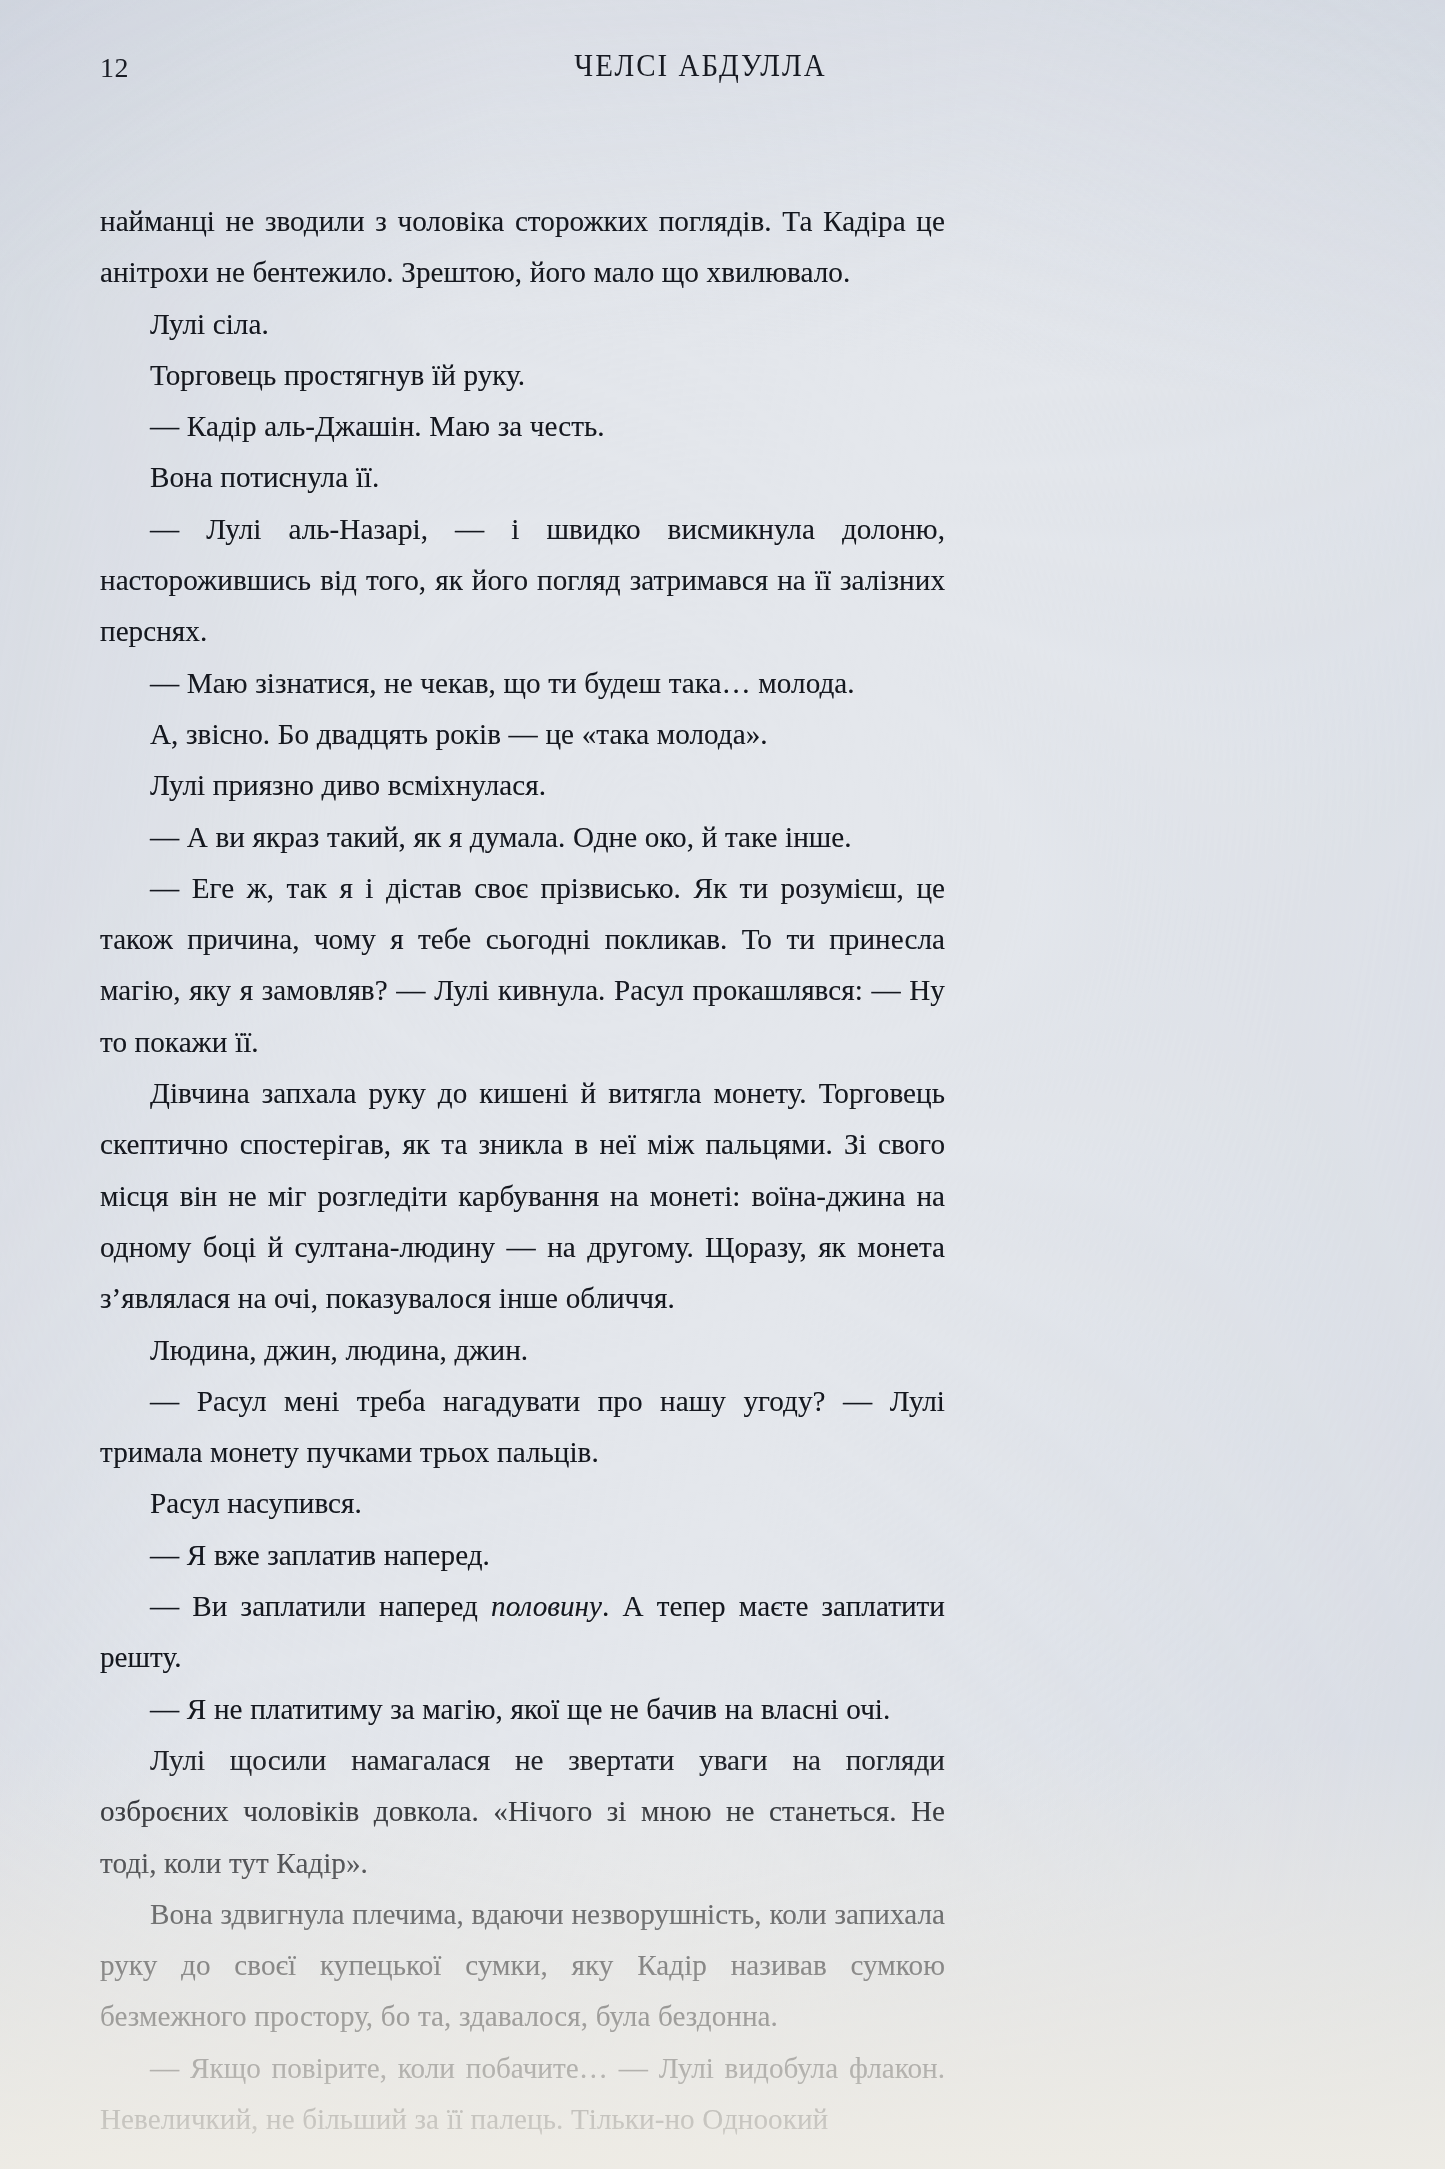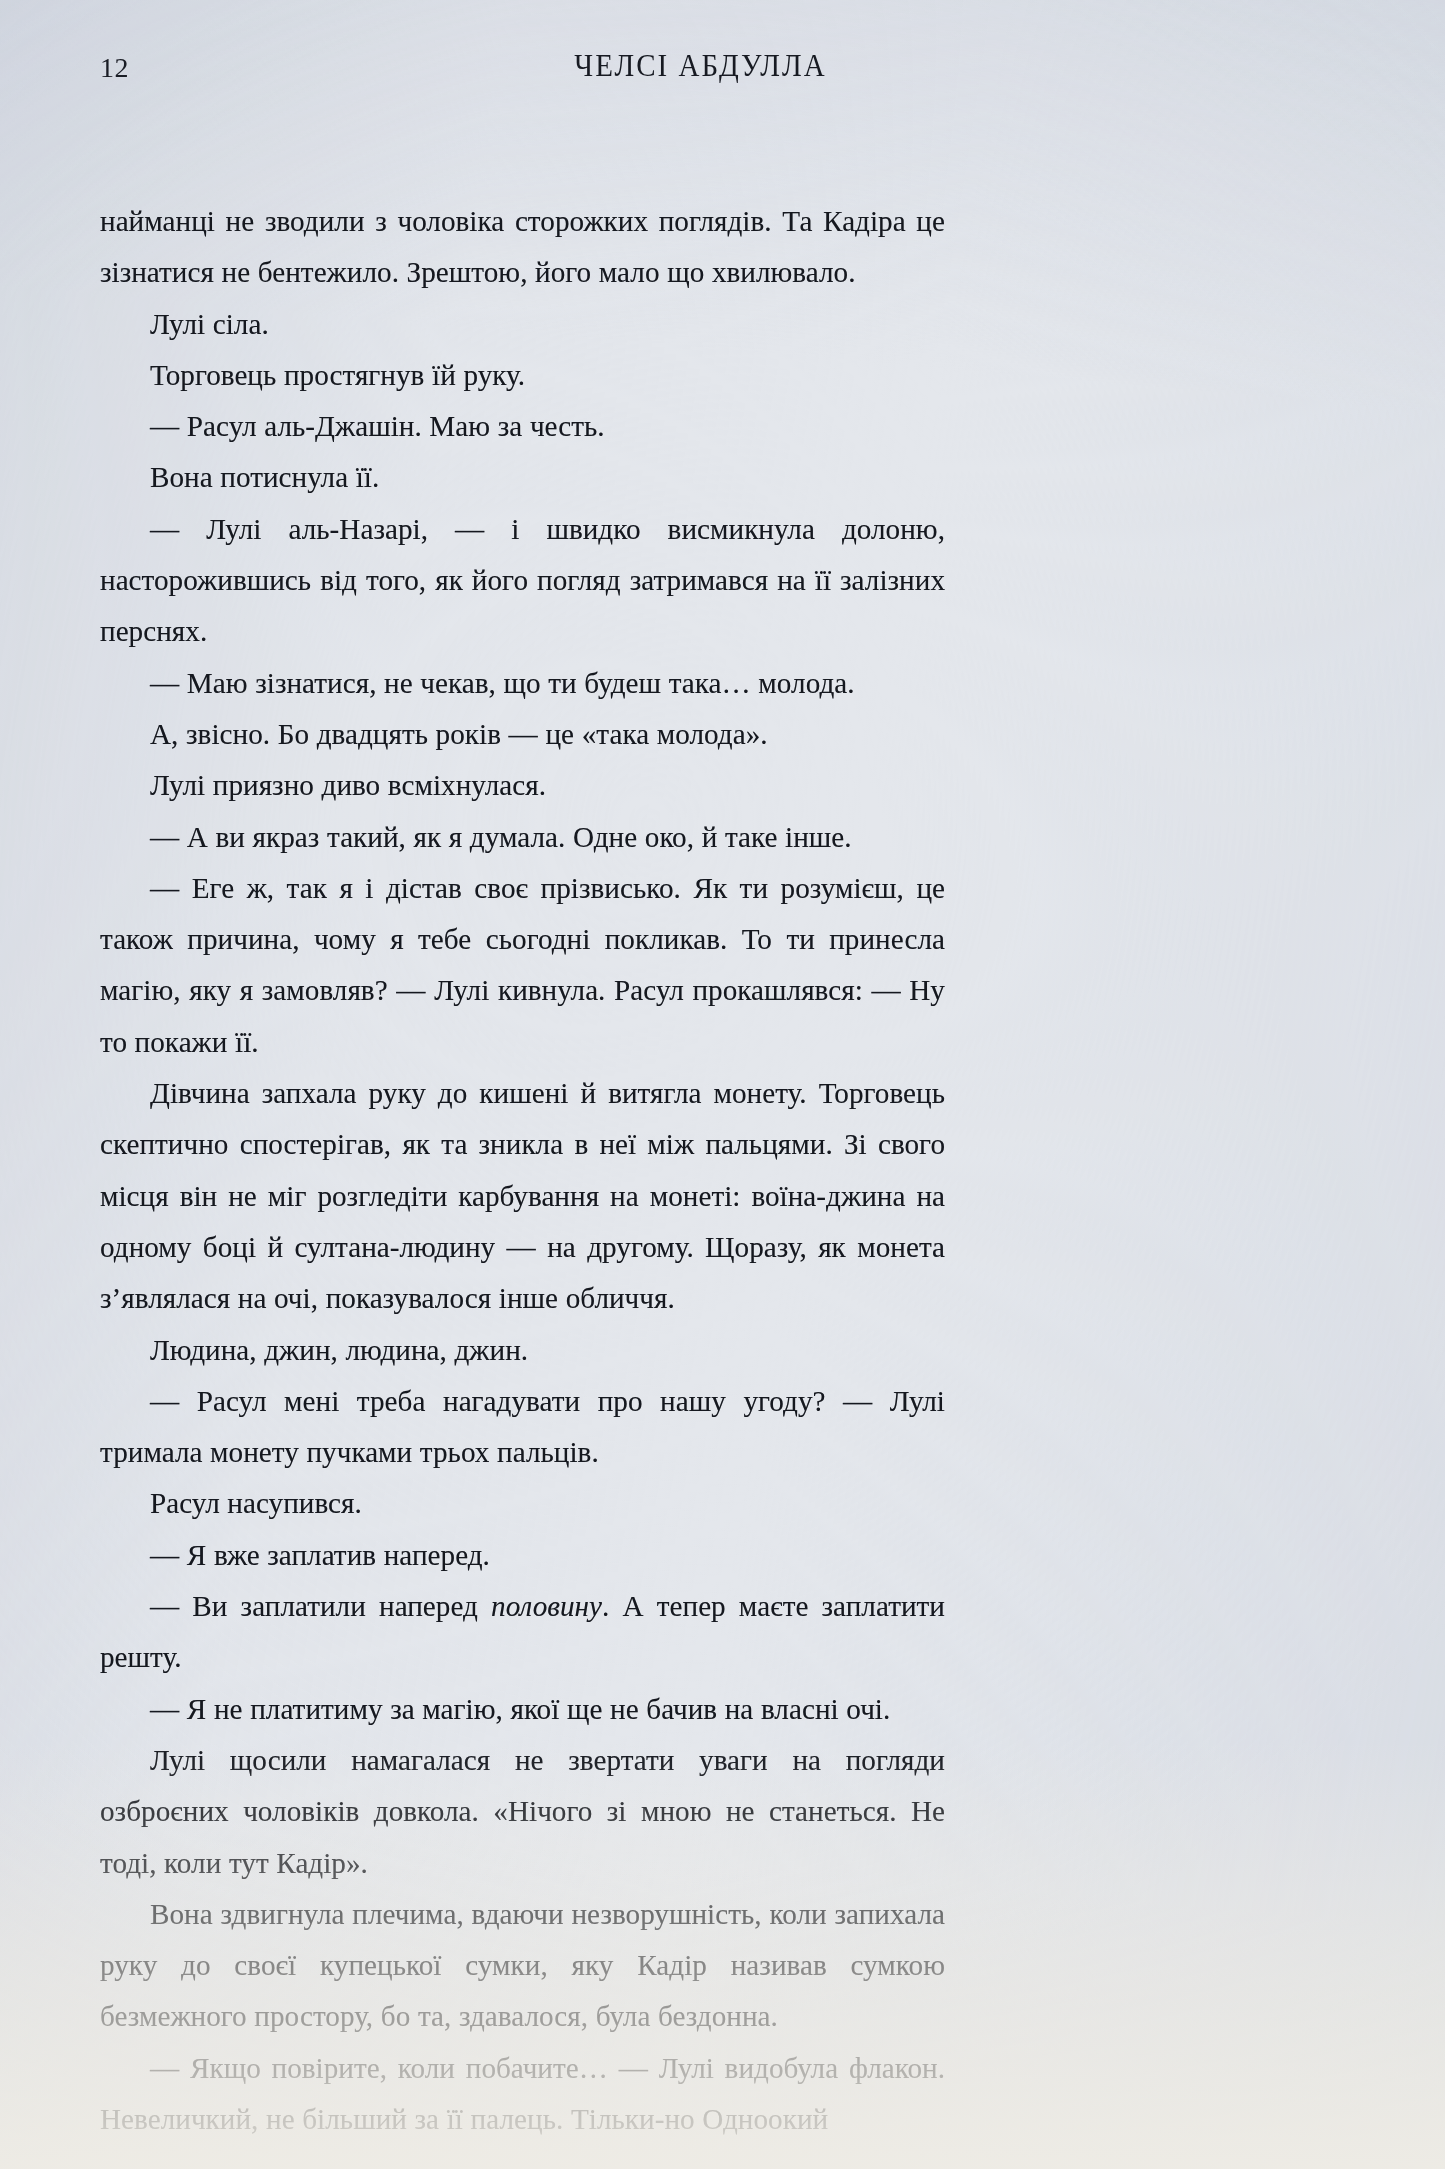--- a/index.html
+++ b/index.html
@@ -111,24 +111,24 @@
 <body>
 
 <div class="page">
 
   <div class="running-head">
     <div class="folio">12</div>
     <div class="head-title">ЧЕЛСІ АБДУЛЛА</div>
   </div>
 
   <div class="textblock" id="textblock">
-      <p class="cont">найманці не зводили з чоловіка сторожких поглядів. Та Кадіра це зізнатися не бентежило. Зрештою, його мало що хвилювало.</p>
+      <p class="cont">найманці не зводили з чоловіка сторожких поглядів. Та Кадіра це анітрохи не бентежило. Зрештою, його мало що хвилювало.</p>
       <p class="indent">Лулі сіла.</p>
       <p class="indent">Торговець простягнув їй руку.</p>
-      <p class="indent">— Расул аль-Джашін. Маю за честь.</p>
+      <p class="indent">— Кадір аль-Джашін. Маю за честь.</p>
       <p class="indent">Вона потиснула її.</p>
       <p class="indent">— Лулі аль-Назарі, — і швидко висмикнула долоню, насторожившись від того, як його погляд затримався на її залізних перснях.</p>
       <p class="indent">— Маю зізнатися, не чекав, що ти будеш така… молода.</p>
       <p class="indent">А, звісно. Бо двадцять років — це «така молода».</p>
       <p class="indent">Лулі приязно диво всміхнулася.</p>
       <p class="indent">— А ви якраз такий, як я думала. Одне око, й таке інше.</p>
       <p class="indent">— Еге ж, так я і дістав своє прізвисько. Як ти розумієш, це також причина, чому я тебе сьогодні покликав. То ти принесла магію, яку я замовляв? — Лулі кивнула. Расул прокашлявся: — Ну то покажи її.</p>
       <p class="indent">Дівчина запхала руку до кишені й витягла монету. Торговець скептично спостерігав, як та зникла в неї між пальцями. Зі свого місця він не міг розгледіти карбування на монеті: воїна-джина на одному боці й султана-людину — на другому. Щоразу, як монета з’являлася на очі, показувалося інше обличчя.</p>
       <p class="indent">Людина, джин, людина, джин.</p>
       <p class="indent">— Расул мені треба нагадувати про нашу угоду? — Лулі тримала монету пучками трьох пальців.</p>

